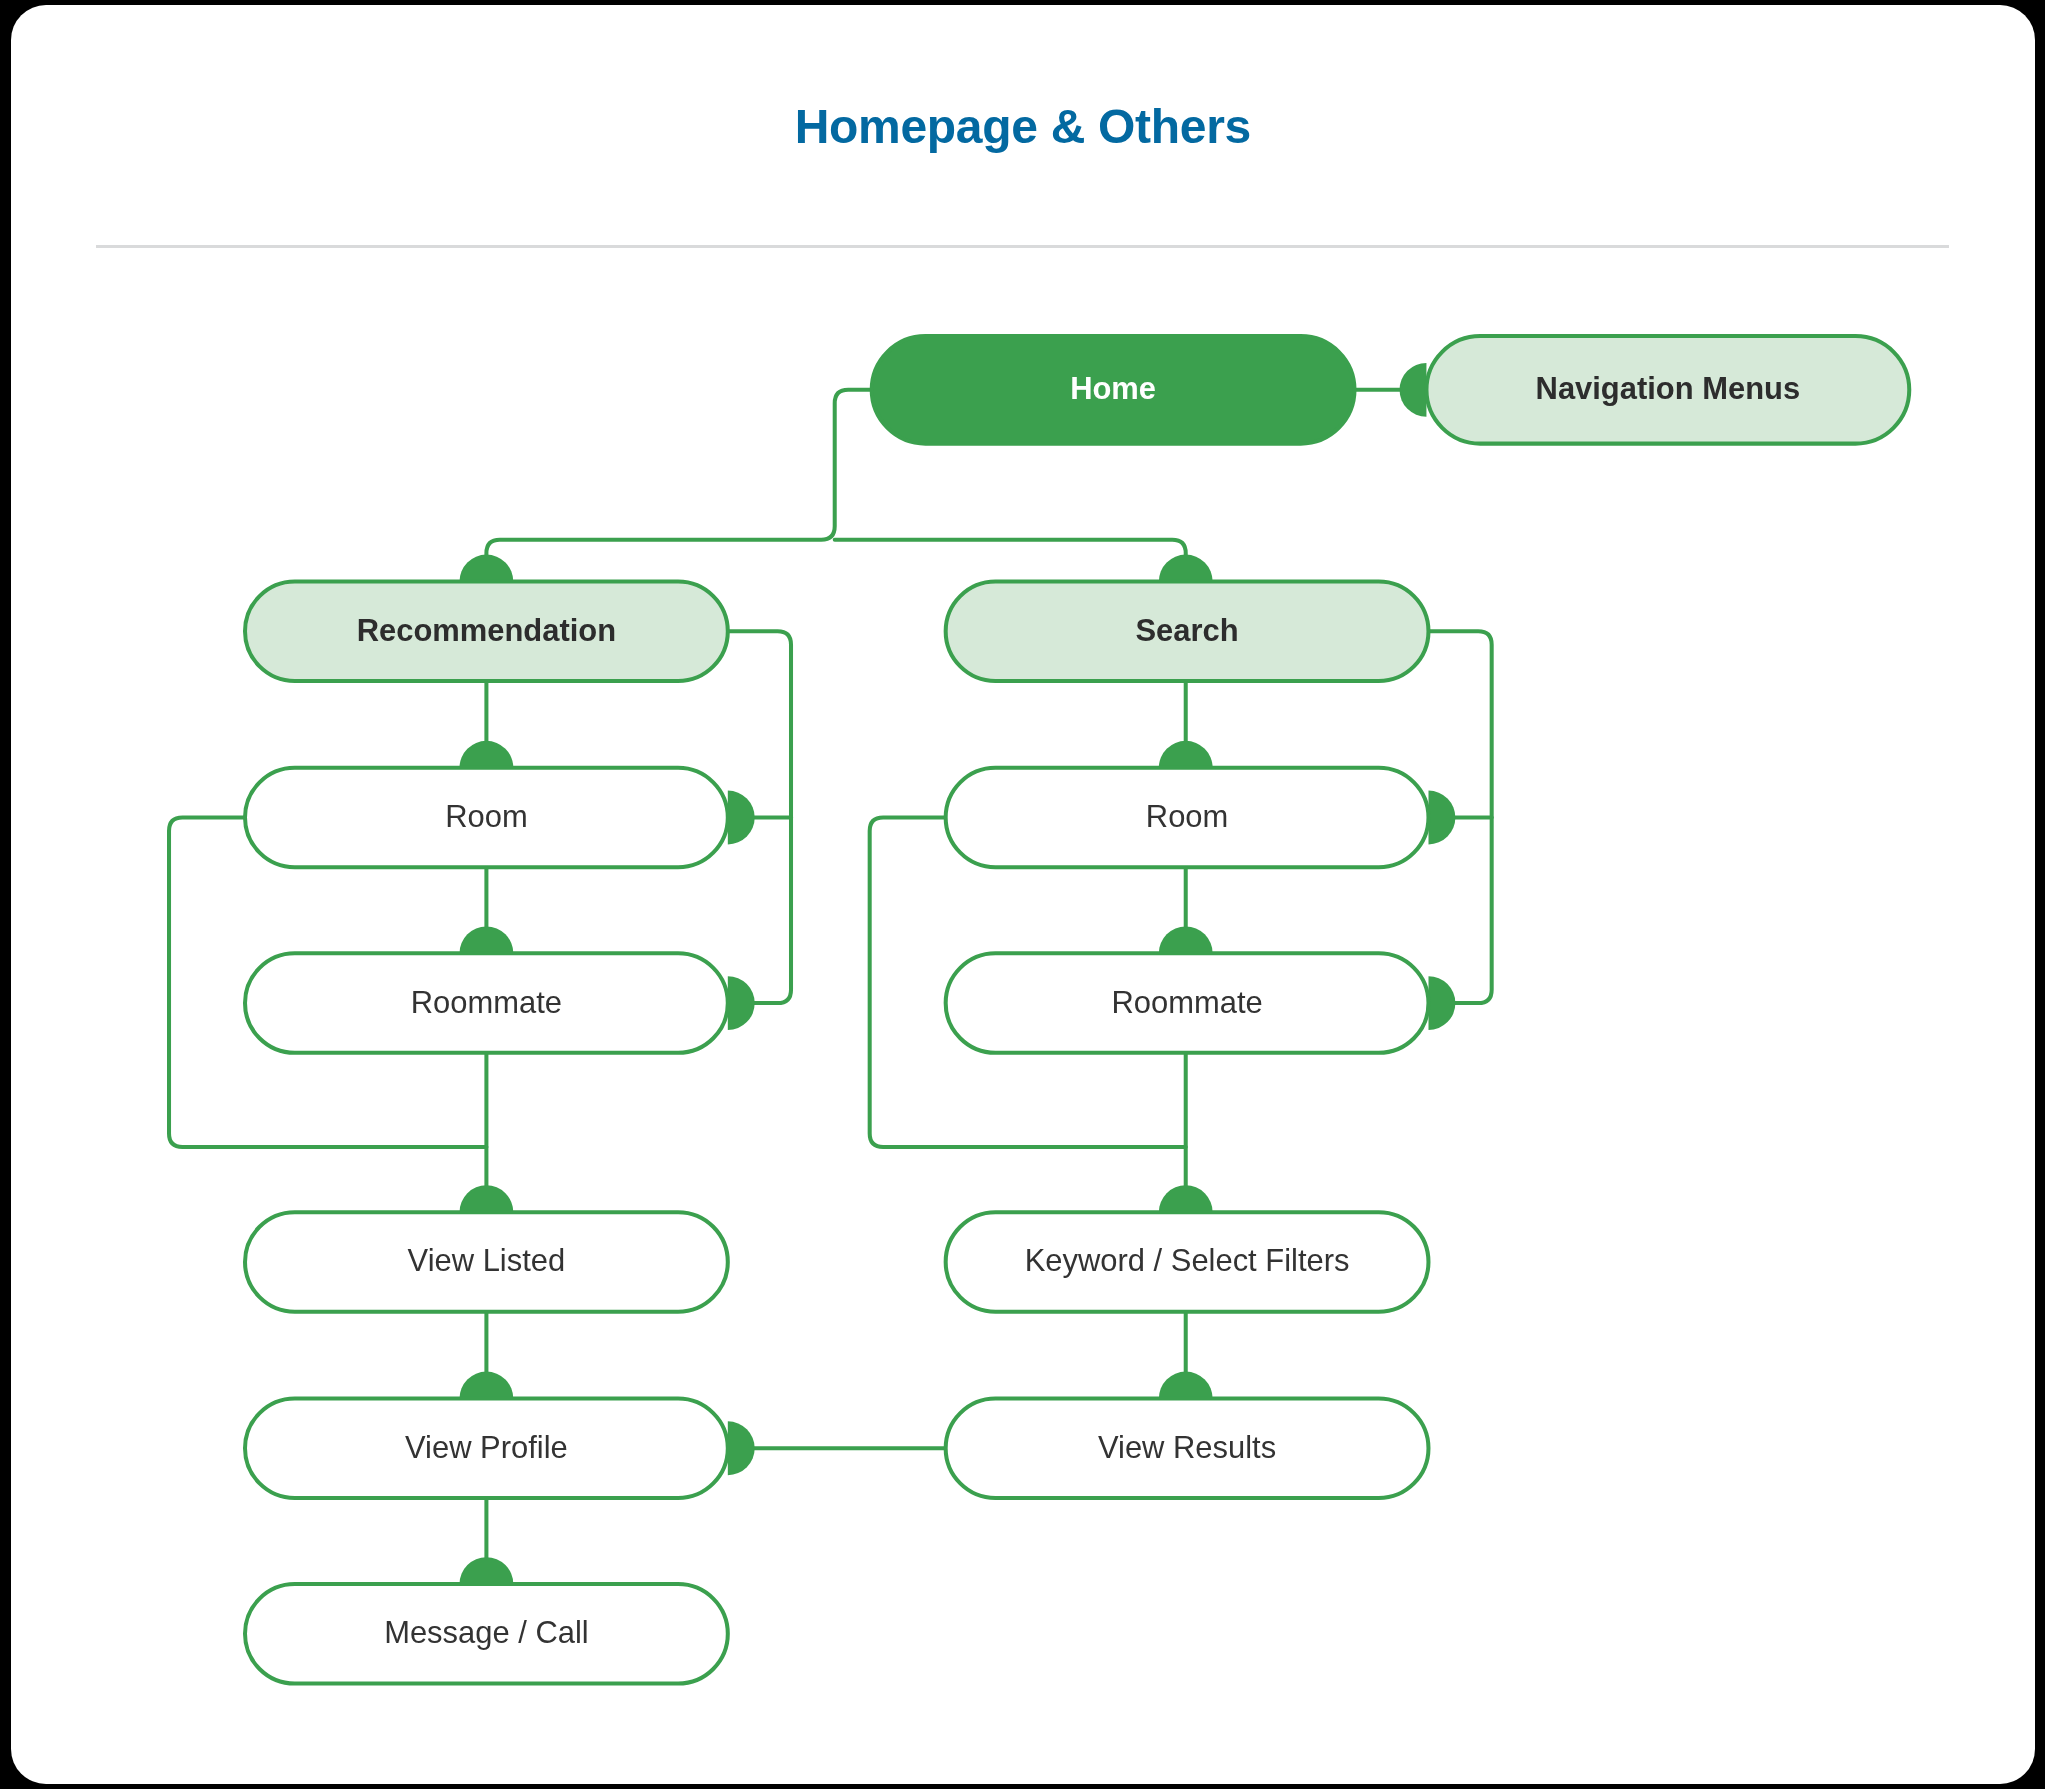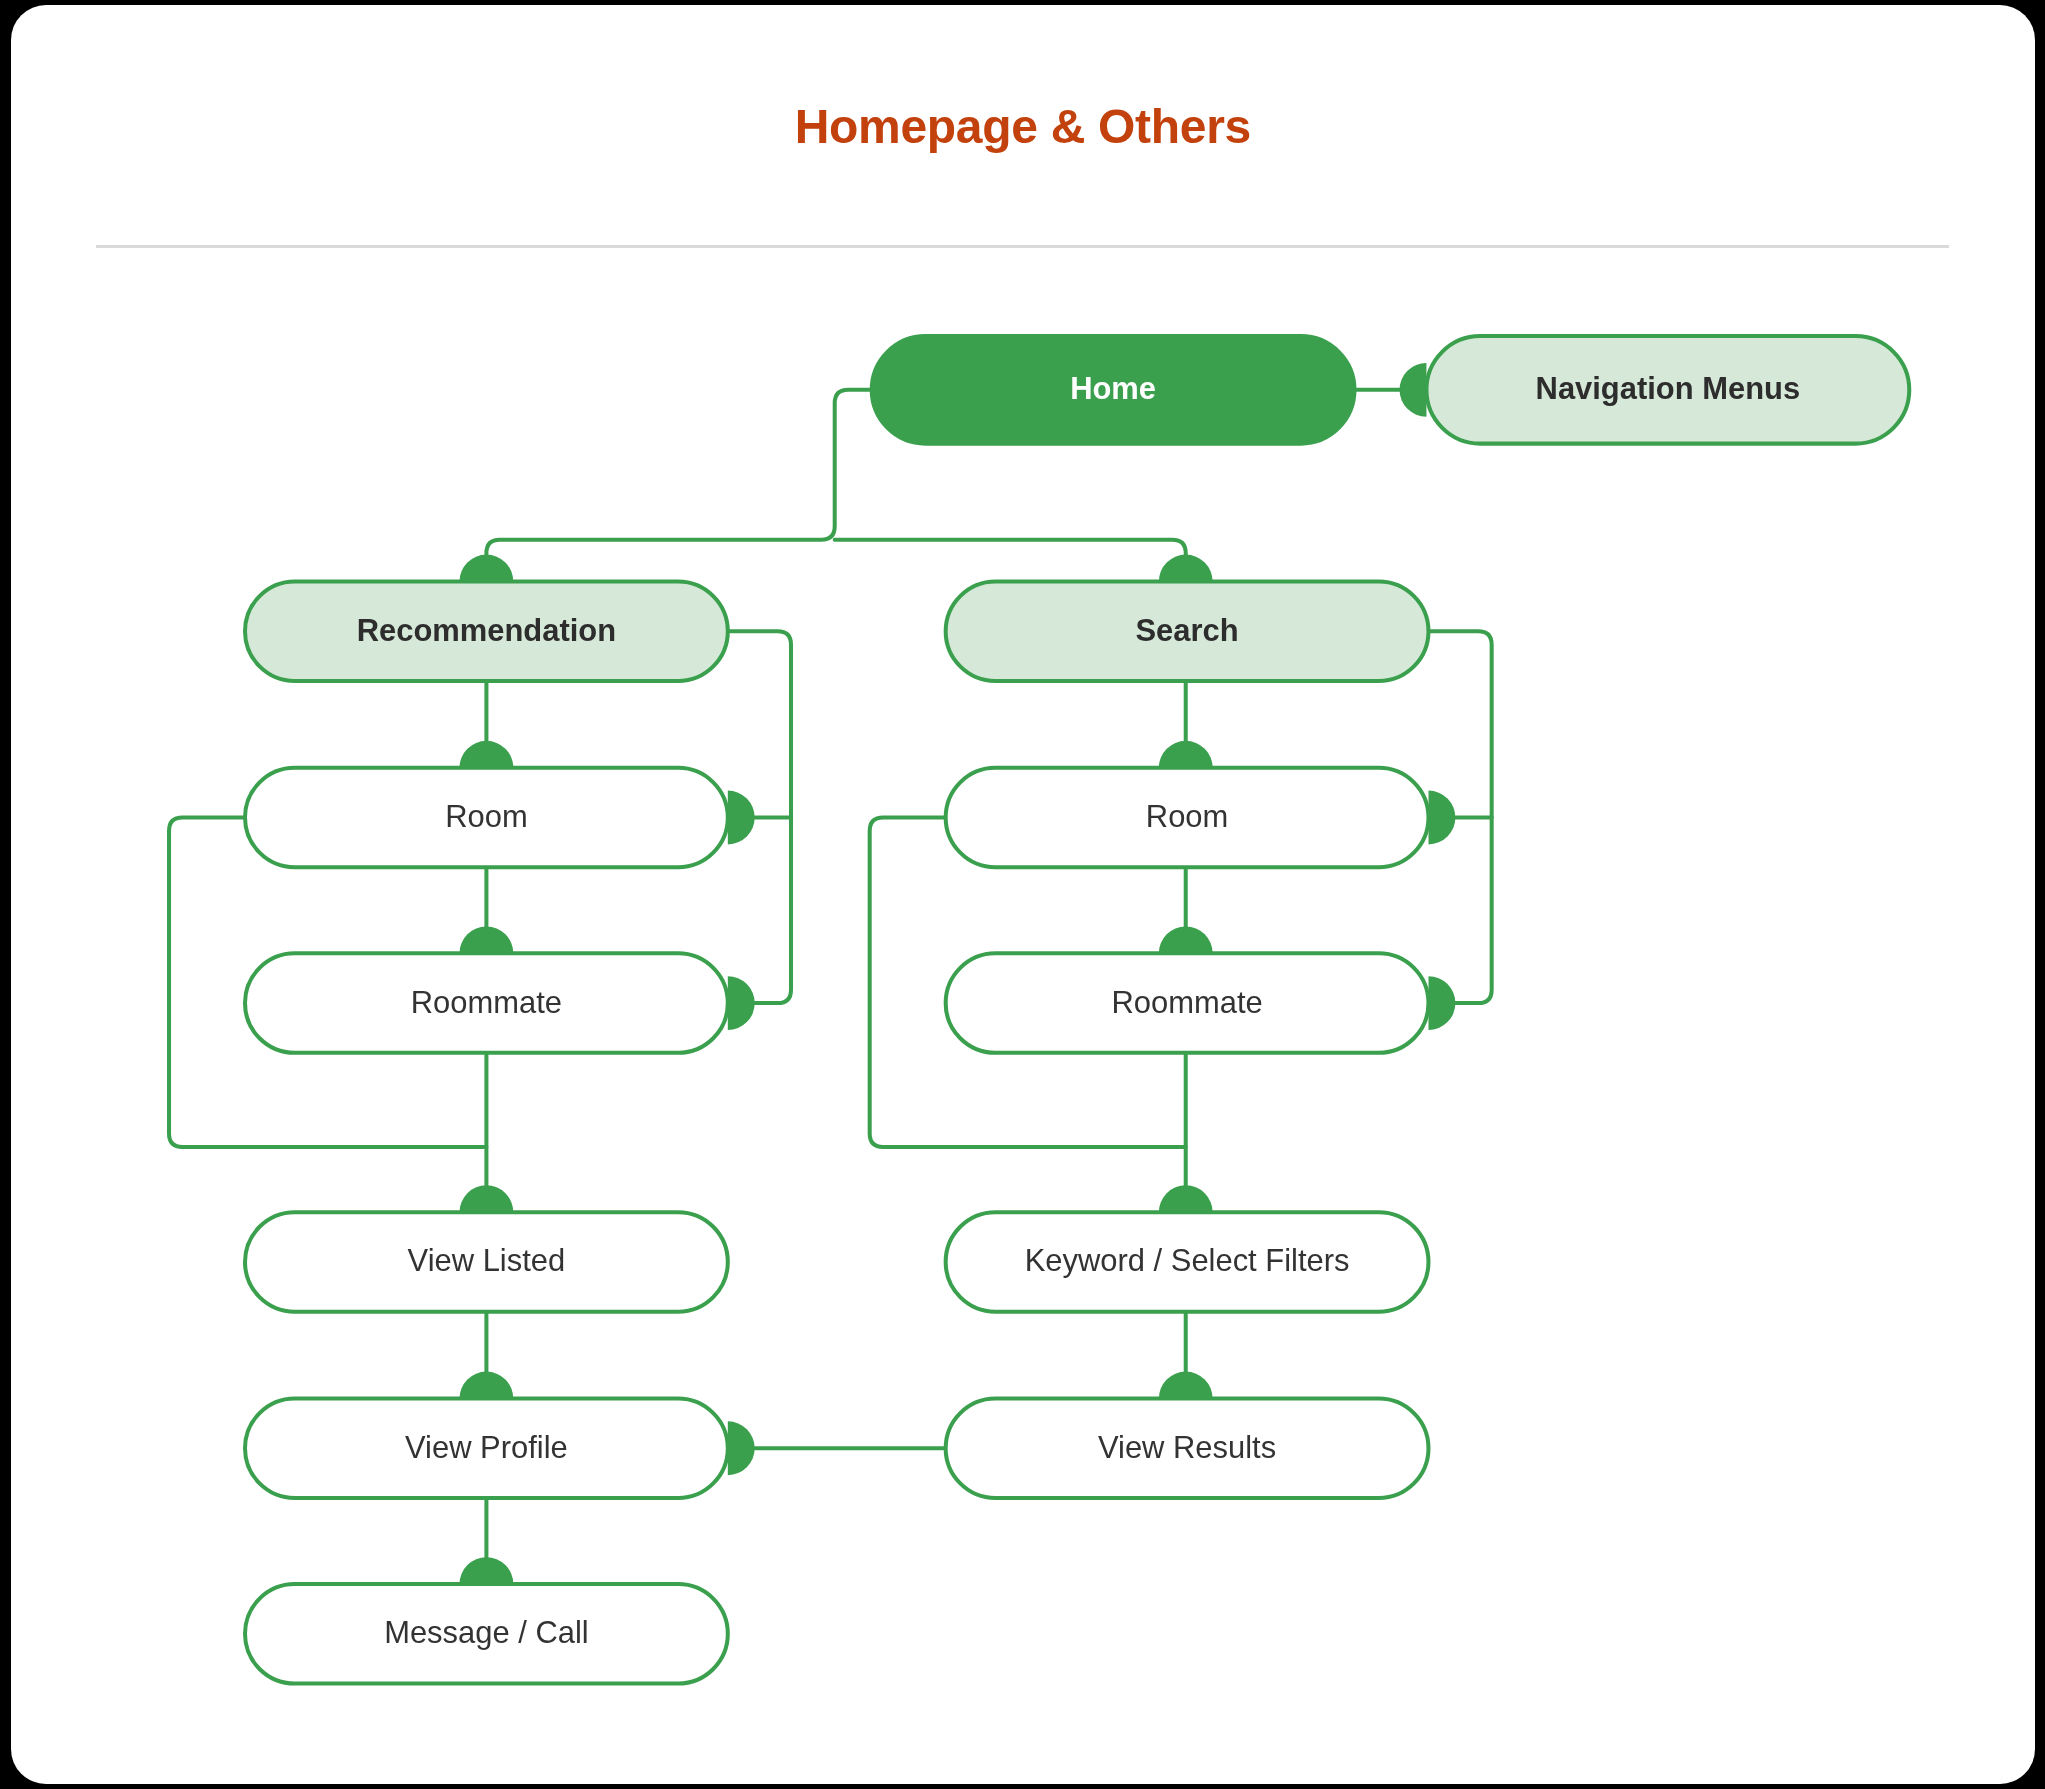--- a/index.html
+++ b/index.html
@@ -17,21 +17,21 @@
     border-radius: 35px;
     overflow: hidden;
   }
   #page-title {
     position: absolute;
     left: 0; top: 94px;
     width: 2024px;
     text-align: center;
     font-size: 48px;
     font-weight: bold;
-    color: #c2410c;
+    color: #0369a1;
     letter-spacing: -0.3px;
   }
   #divider {
     position: absolute;
     left: 85px; top: 240px;
     width: 1853px; height: 2.7px;
     background: #d9dadb;
   }
   #flow {
     position: absolute;

